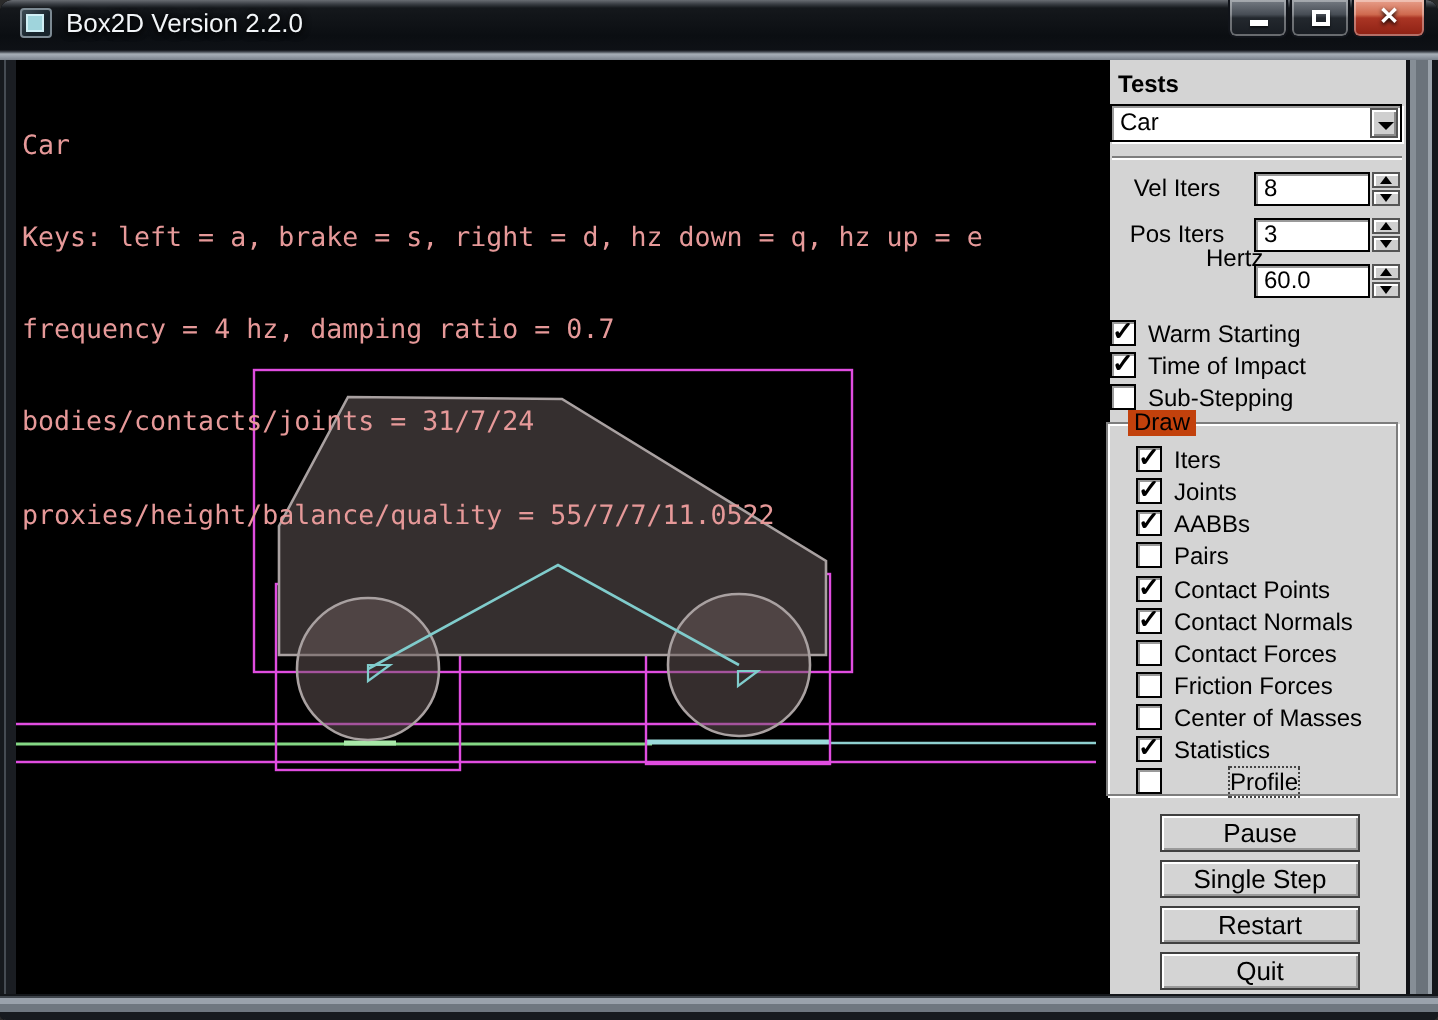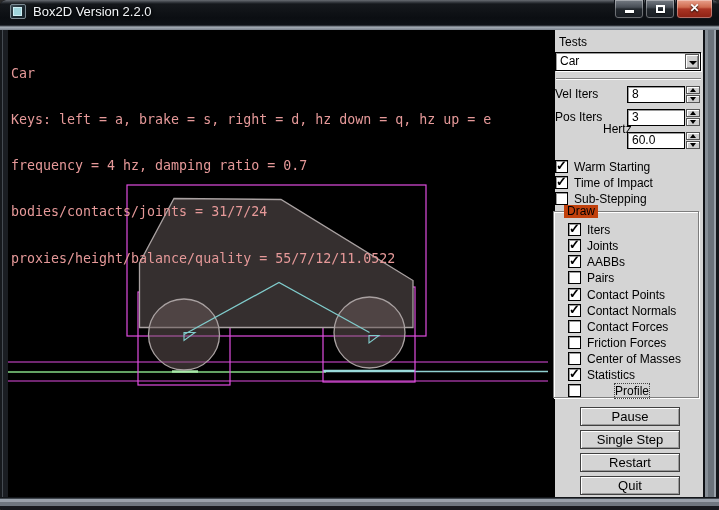--- a/index.html
+++ b/index.html
@@ -78,21 +78,21 @@
   .dropdown .dd-value{position:absolute;left:4px;top:1px;line-height:15px;font-size:12px;}
   .dd-btn{
     position:absolute;right:1px;top:1px;width:14px;height:15px;
     background:#cfcfcf;border:1px solid #555;
     box-shadow:inset 1px 1px 0 #fff, inset -1px -1px 0 #8a8a8a;
   }
   .tri-down{position:absolute;left:3px;top:6px;width:0;height:0;
     border-left:4px solid transparent;border-right:4px solid transparent;border-top:4px solid #000;}
   .separator{position:absolute;left:1px;top:48px;width:145px;height:2px;
     border-top:1px solid #7d7d7d;border-bottom:1px solid #fff;}
-  .spin-row-label{position:absolute;left:0;width:70px;height:17px;line-height:17px;text-align:left;padding-right:3px;}
+  .spin-row-label{position:absolute;left:0;width:70px;height:17px;line-height:17px;text-align:center;padding-right:3px;}
   .spin-input{
     position:absolute;left:72px;width:58px;height:17px;background:#fff;
     border:1px solid #000;box-shadow:inset 1px 1px 0 #9a9a9a;
     font-size:12px;line-height:15px;padding:0 0 0 4px;font-family:"Liberation Sans",sans-serif;
   }
   .spinner{position:absolute;left:131px;width:14px;height:17px;}
   .spin-btn{
     position:relative;width:14px;height:8px;background:#cfcfcf;border:1px solid #555;
     box-shadow:inset 1px 1px 0 #fff;
   }
@@ -167,27 +167,27 @@
       <polyline points="176,304.5 271,252.5 361.5,302.5" fill="none" stroke="#80cccc" stroke-width="1.3"></polyline>
 
       <polygon points="176,310.5 176,302.5 187,302.5" fill="none" stroke="#80cccc" stroke-width="1.1"></polygon>
       <polygon points="361,313 361,305.5 371,305.5" fill="none" stroke="#80cccc" stroke-width="1.1"></polygon>
     </svg>
     <div class="info-text">
       <div>Car</div>
       <div>Keys: left = a, brake = s, right = d, hz down = q, hz up = e</div>
       <div>frequency = 4 hz, damping ratio = 0.7</div>
       <div>bodies/contacts/joints = 31/7/24</div>
-      <div>proxies/height/balance/quality = 55/7/12/11.0522</div>
+      <div>proxies/height/balance/quality = 55/7/7/11.0522</div>
     </div>
   </div>
 
   <div class="panel">
 
-    <div class="plabel" style="left:4px;top:5px;">Tests</div>
+    <div class="plabel" style="left:4px;top:5px;font-weight:bold;">Tests</div>
 
     <div class="dropdown">
       <span class="dd-value">Car</span>
       <span class="dd-btn">
           <span class="tri-down"></span>
         </span>
     </div>
 
     <div class="separator"></div>
 

